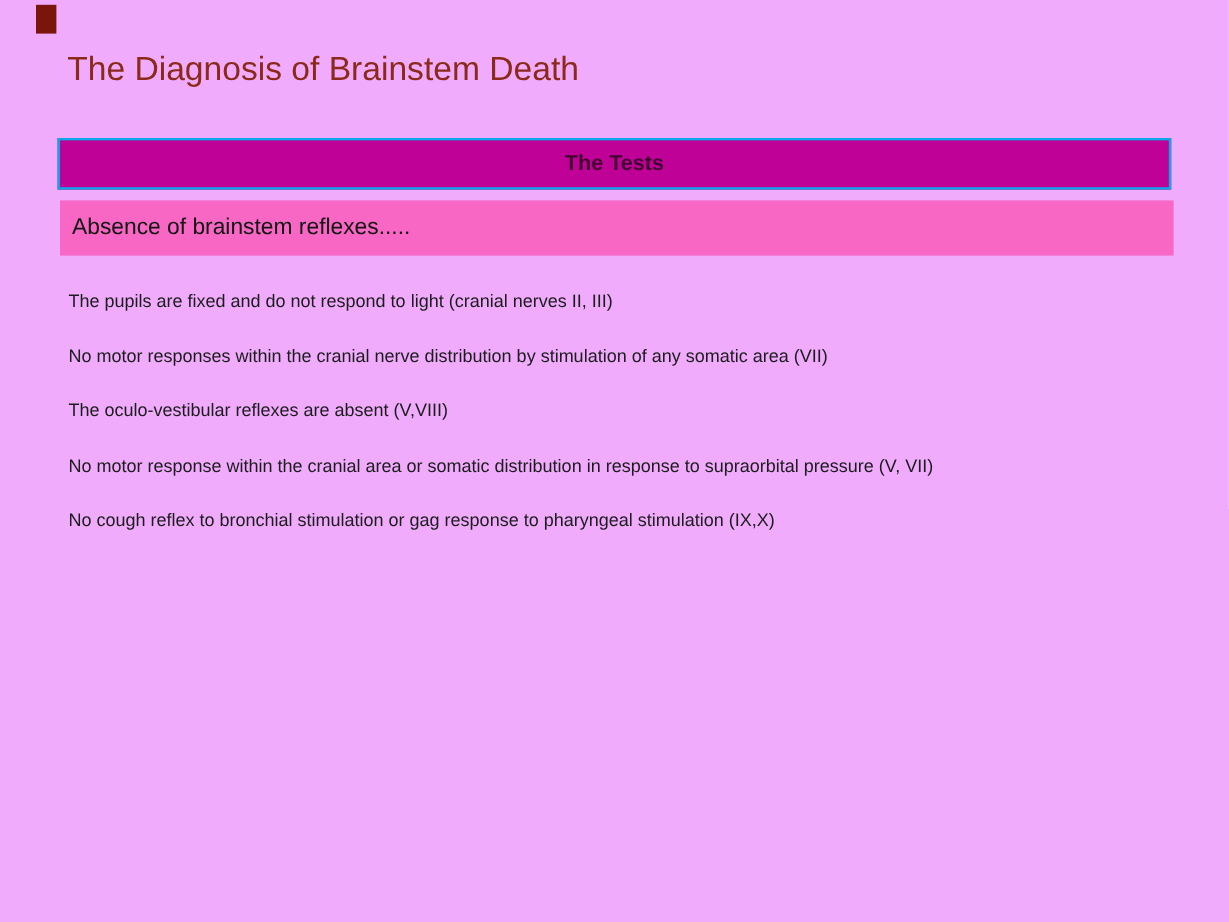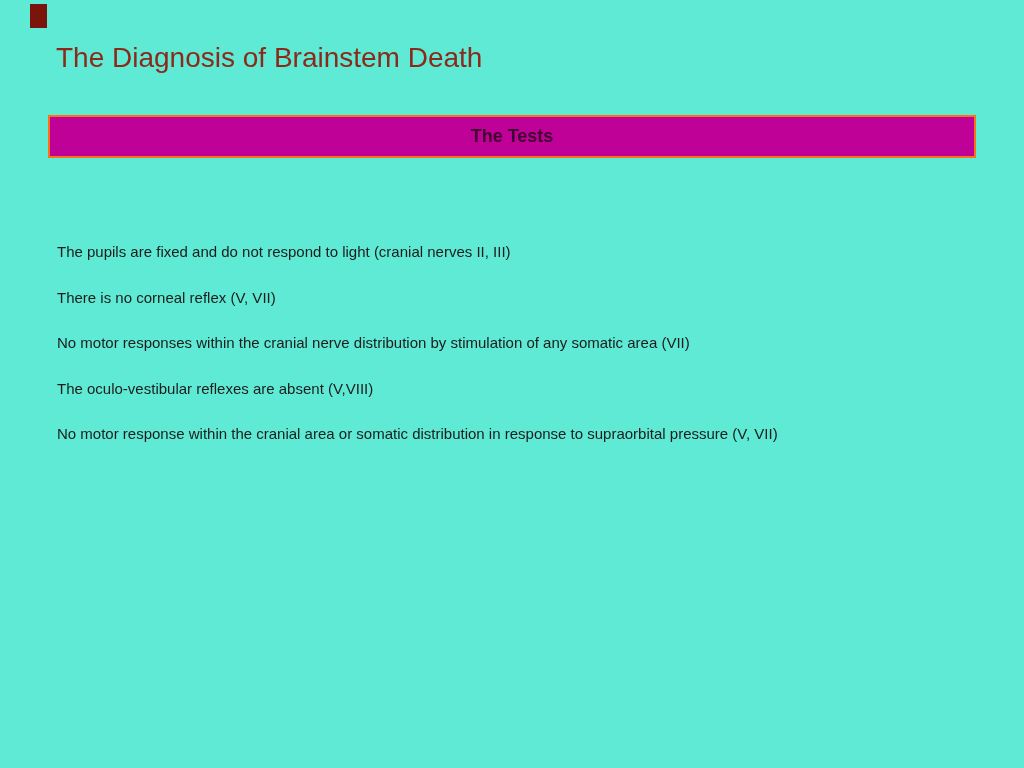--- a/index.html
+++ b/index.html
@@ -6,21 +6,21 @@
     margin: 0;
     padding: 0;
   }
   body {
     font-family: "Liberation Sans", "DejaVu Sans", sans-serif;
   }
   .slide {
     position: relative;
     width: 1024px;
     height: 768px;
-    background: #5eead4;
+    background: #f0abfc;
     overflow: hidden;
   }
   .accent-rect {
     position: absolute;
     left: 30px;
     top: 4px;
     width: 17px;
     height: 24px;
     background: #7a150c;
   }
@@ -35,21 +35,21 @@
     white-space: nowrap;
   }
   .header-bar {
     position: absolute;
     left: 48px;
     top: 115px;
     width: 928px;
     height: 43px;
     box-sizing: border-box;
     background: #bf0198;
-    border: 2px solid #f97316;
+    border: 2px solid #0ea5e9;
     display: flex;
     align-items: center;
     justify-content: center;
   }
   .header-bar-label {
     font-size: 18px;
     font-weight: 700;
     color: #40012f;
   }
   .subheader-bar {
@@ -89,22 +89,25 @@
 <div class="slide">
 
   <div class="accent-rect"></div>
 
   <div class="slide-title">The Diagnosis of Brainstem Death</div>
 
   <div class="header-bar">
     <span class="header-bar-label">The Tests</span>
   </div>
 
+  <div class="subheader-bar">
+    <span class="subheader-bar-label">Absence of brainstem reflexes.....</span>
+  </div>
 
   <div class="body-lines">
     <div class="body-line">The pupils are fixed and do not respond to light (cranial nerves II, III)</div>
-    <div class="body-line">There is no corneal reflex (V, VII)</div>
     <div class="body-line">No motor responses within the cranial nerve distribution by stimulation of any somatic area (VII)</div>
     <div class="body-line">The oculo-vestibular reflexes are absent (V,VIII)</div>
     <div class="body-line">No motor response within the cranial area or somatic distribution in response to supraorbital pressure (V, VII)</div>
+    <div class="body-line">No cough reflex to bronchial stimulation or gag response to pharyngeal stimulation (IX,X)</div>
   </div>
 
 </div>
 
 </body></html>

